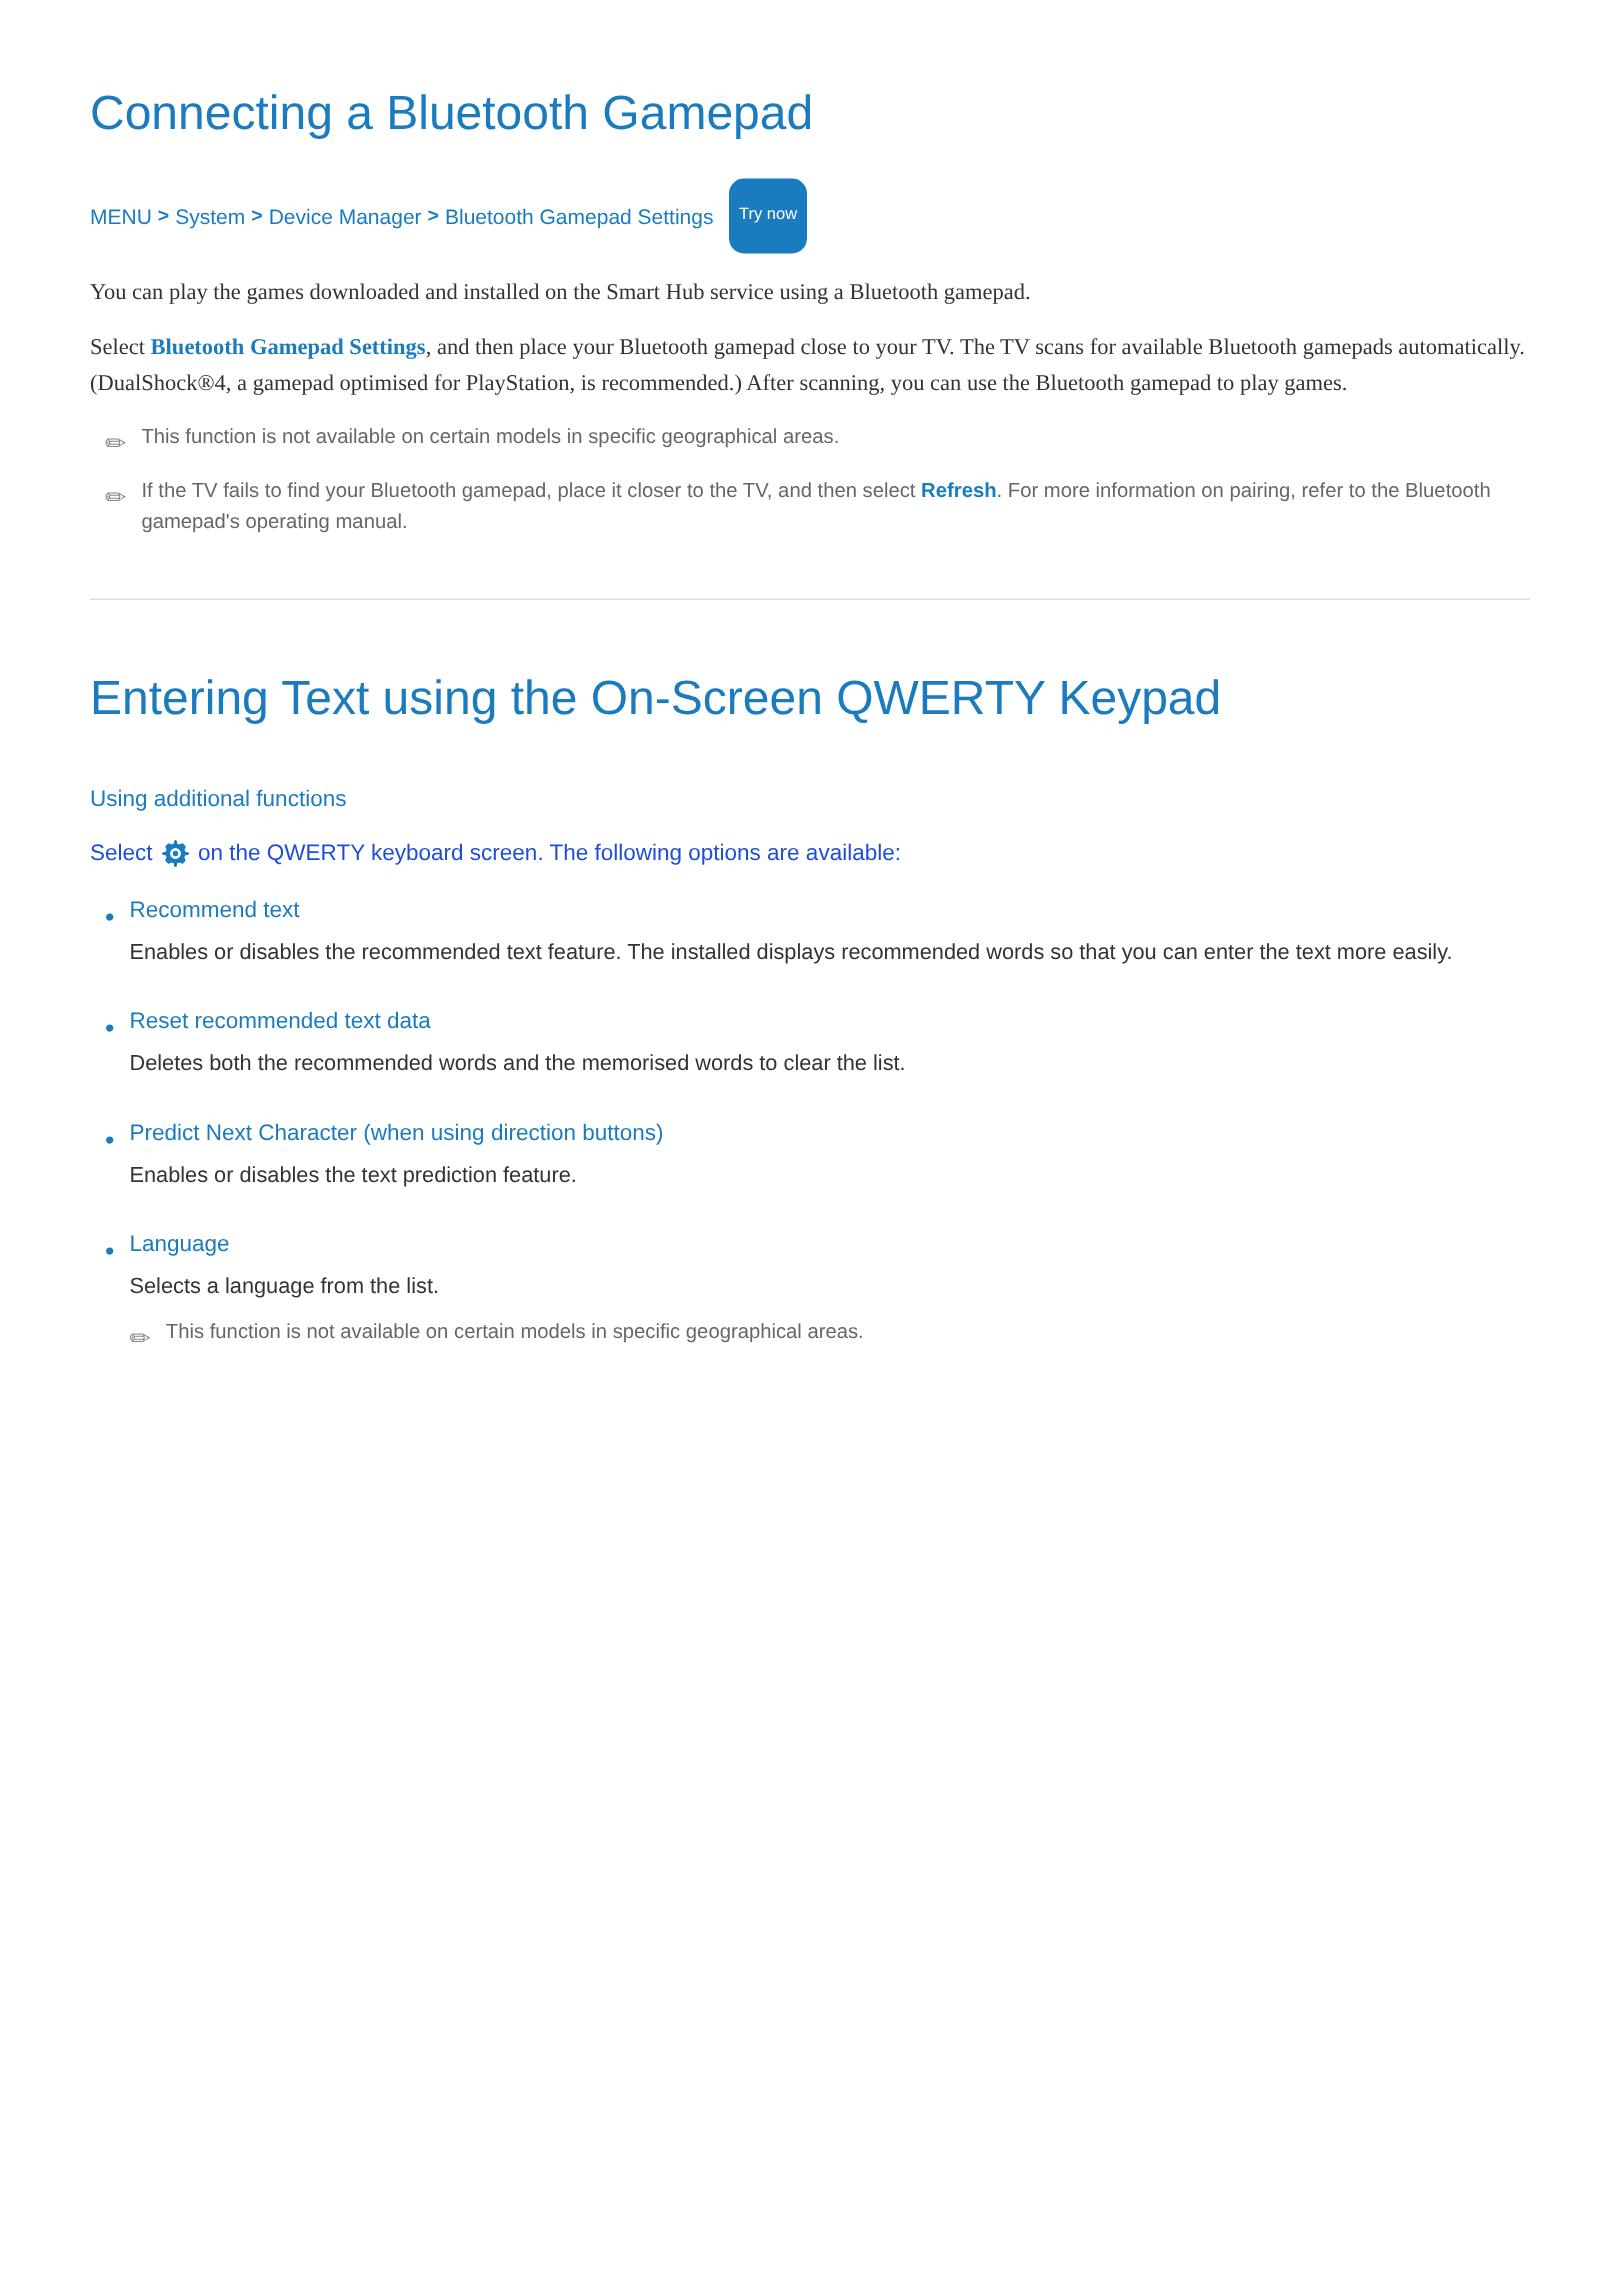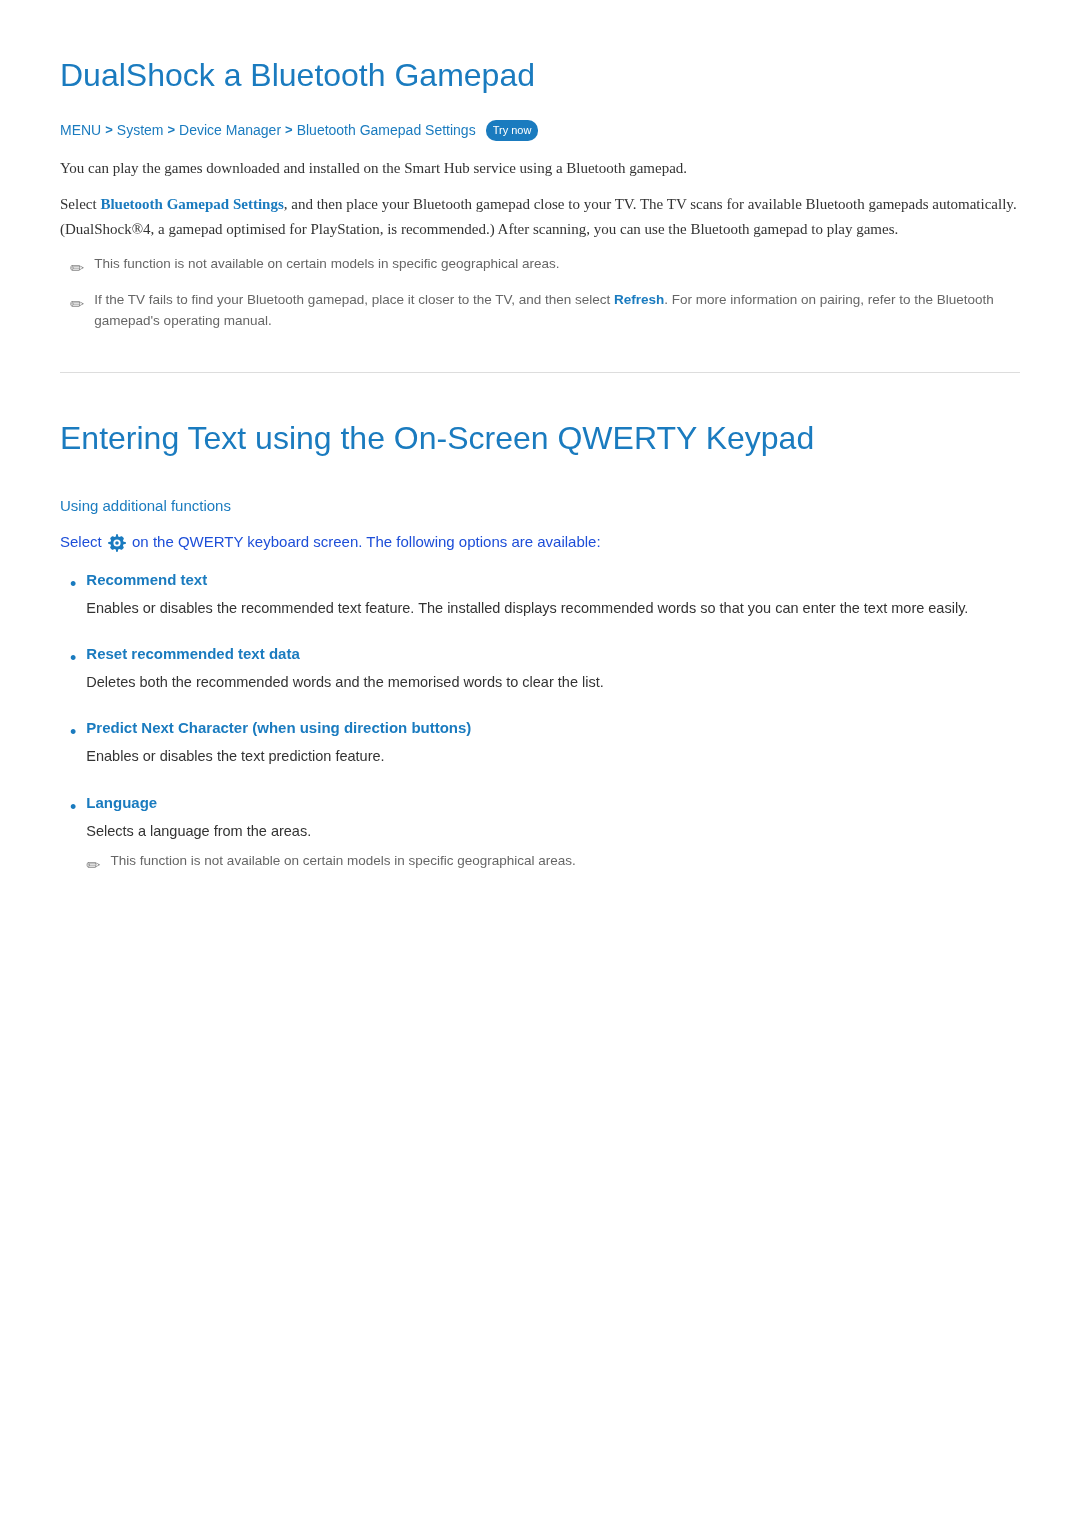--- a/index.html
+++ b/index.html
@@ -61,21 +61,21 @@
       color: #1a7bbf;
       font-weight: 600;
       font-size: 13px;
     }
 
     .try-now-badge {
       display: inline-block;
       background: #1a7bbf;
       color: #ffffff;
       font-size: 11px;
-      padding: 2px 7px;
+      padding: 16px 7px;
       border-radius: 10px;
       margin-left: 6px;
       vertical-align: middle;
       font-weight: 500;
     }
 
     .body-text {
       color: #333333;
       font-size: 15px;
       line-height: 1.65;
@@ -134,21 +134,21 @@
       margin-top: 2px;
       flex-shrink: 0;
     }
 
     .bullet-content {
       flex: 1;
     }
 
     .bullet-title {
       color: #1a7bbf;
-      font-weight: 700;
+      font-weight: 400;
       font-size: 15px;
       margin-bottom: 4px;
       display: block;
     }
 
     .bullet-description {
       color: #333333;
       font-size: 14.5px;
       line-height: 1.6;
       margin-top: 4px;
@@ -164,21 +164,21 @@
 
     .intro-text {
       font-size: 15px;
       color: #1d4ed8;
       margin-bottom: 14px;
     }
   </style>
 </head>
 <body>
 
-<h1 class="section-title-large">DualShock a Bluetooth Gamepad</h1>
+<h1 class="section-title-large">Connecting a Bluetooth Gamepad</h1>
 
 <div class="breadcrumb">
   <span class="breadcrumb-item">MENU</span>
   <span class="breadcrumb-separator">&gt;</span>
   <span class="breadcrumb-item">System</span>
   <span class="breadcrumb-separator">&gt;</span>
   <span class="breadcrumb-item">Device Manager</span>
   <span class="breadcrumb-separator">&gt;</span>
   <span class="breadcrumb-item">Bluetooth Gamepad Settings</span>
   <span class="try-now-badge">Try now</span>
@@ -238,21 +238,21 @@
     <div class="bullet-content">
       <span class="bullet-title">Predict Next Character (when using direction buttons)</span>
       <span class="bullet-description">Enables or disables the text prediction feature.</span>
     </div>
   </li>
 
   <li>
     <span class="bullet-dot">•</span>
     <div class="bullet-content">
       <span class="bullet-title">Language</span>
-      <span class="bullet-description">Selects a language from the areas.</span>
+      <span class="bullet-description">Selects a language from the list.</span>
       <div class="note-block" style="margin-top: 8px; padding-left: 0;">
         <span class="note-icon">✏</span>
         <span class="note-text">This function is not available on certain models in specific geographical areas.</span>
       </div>
     </div>
   </li>
 
 </ul>
 
 </body></html>

